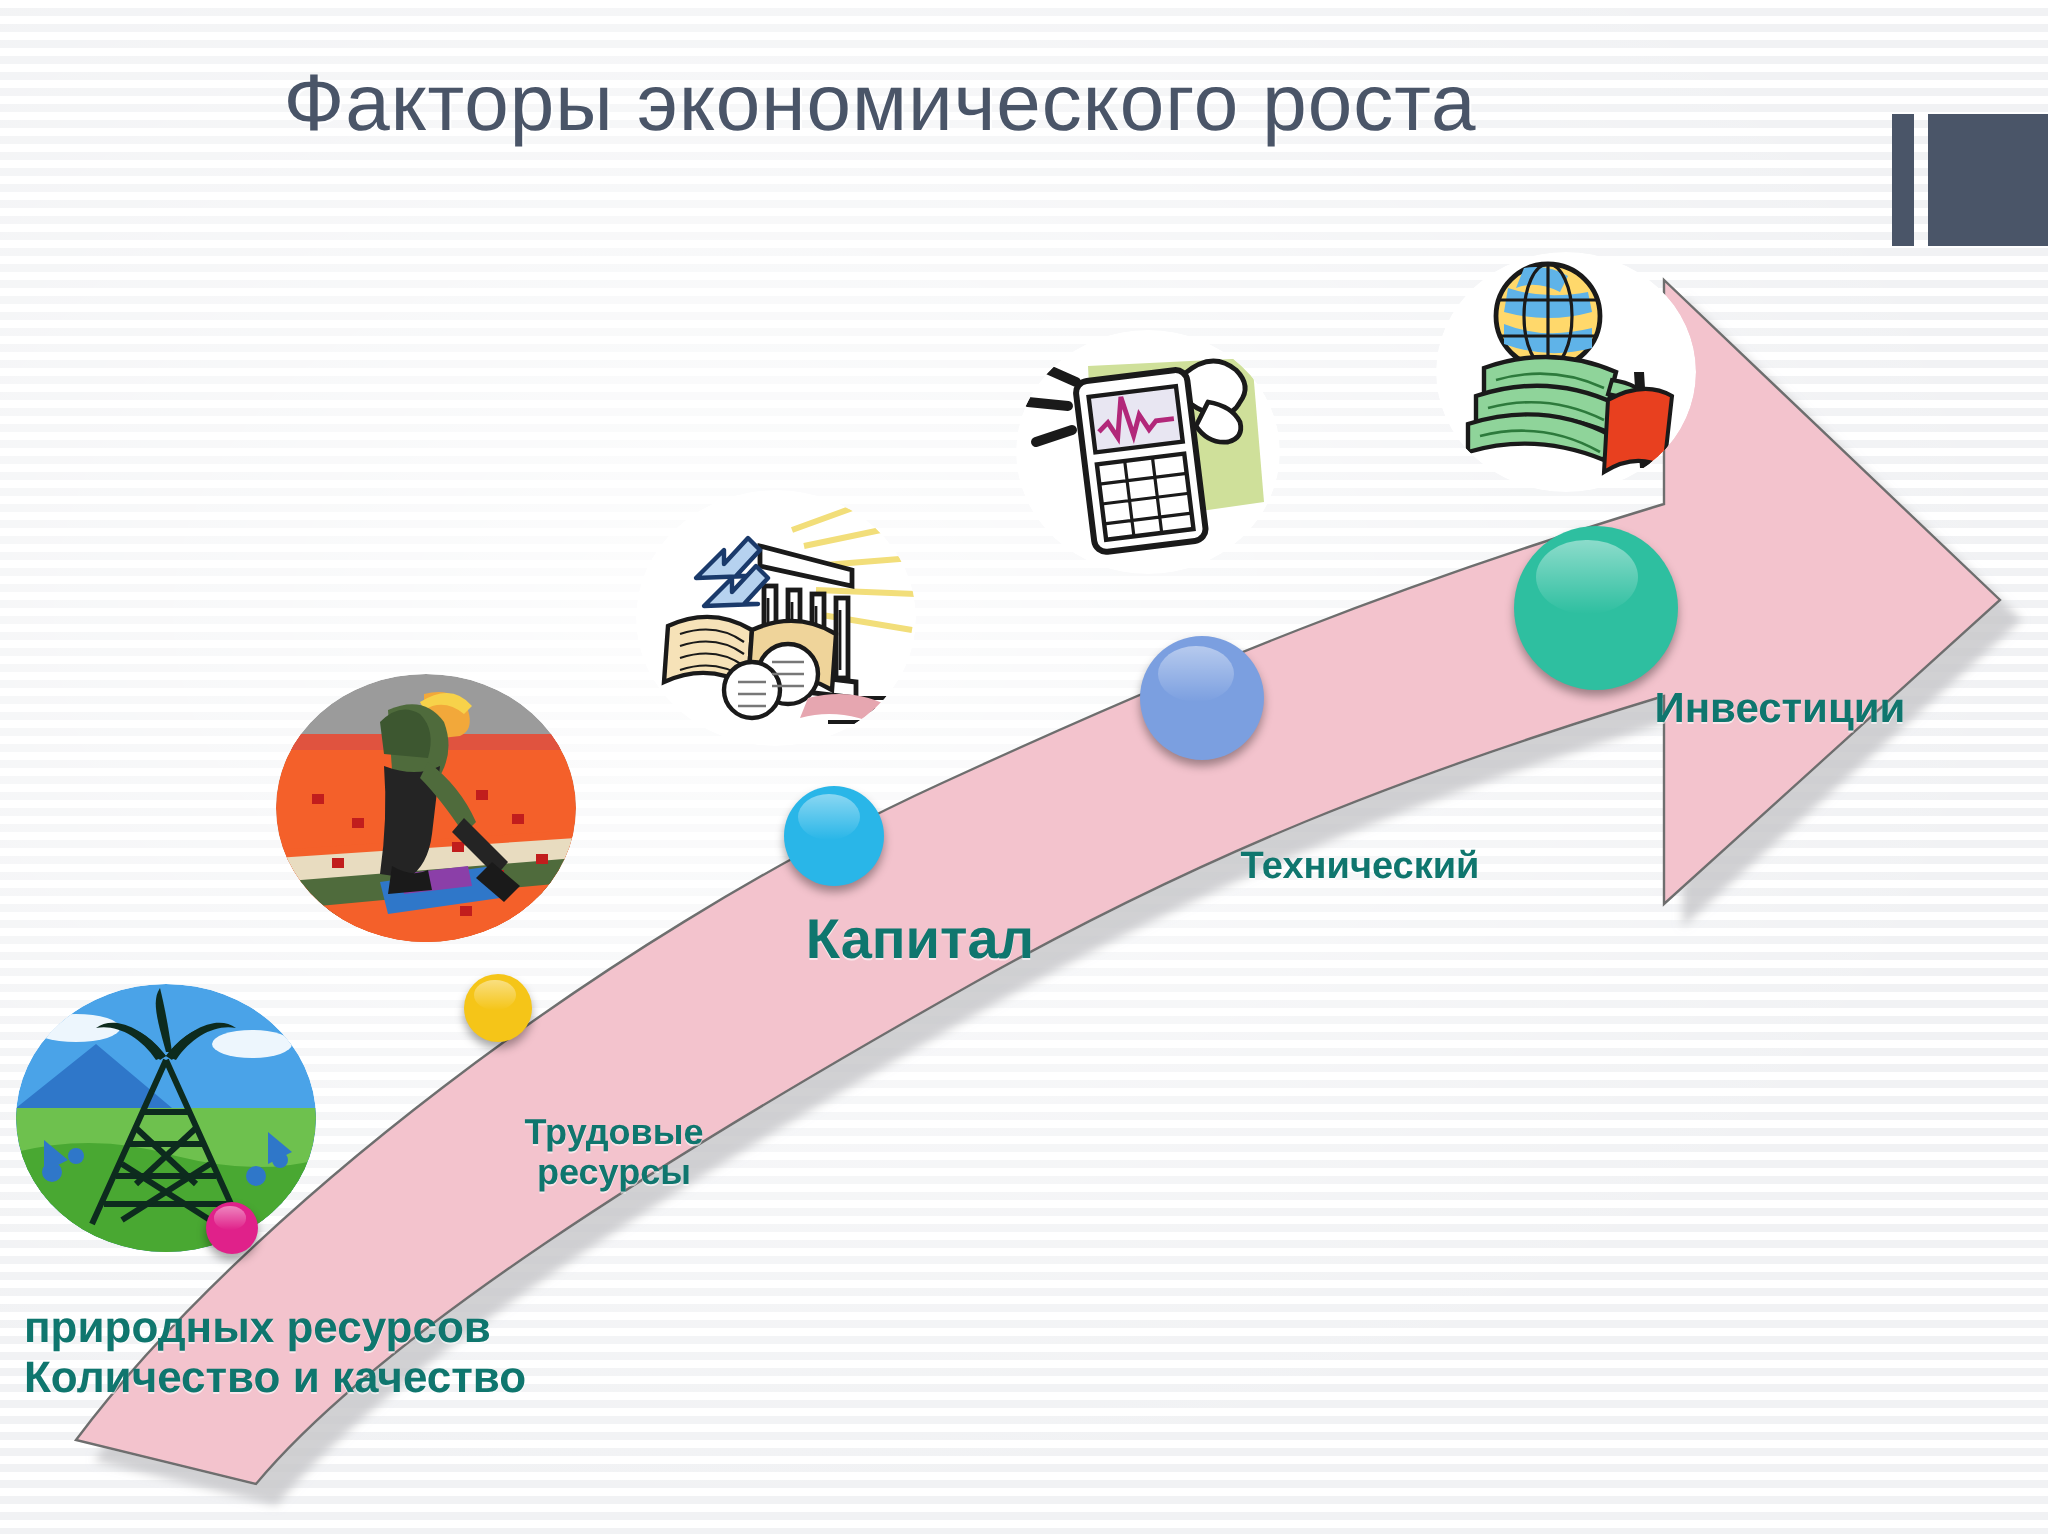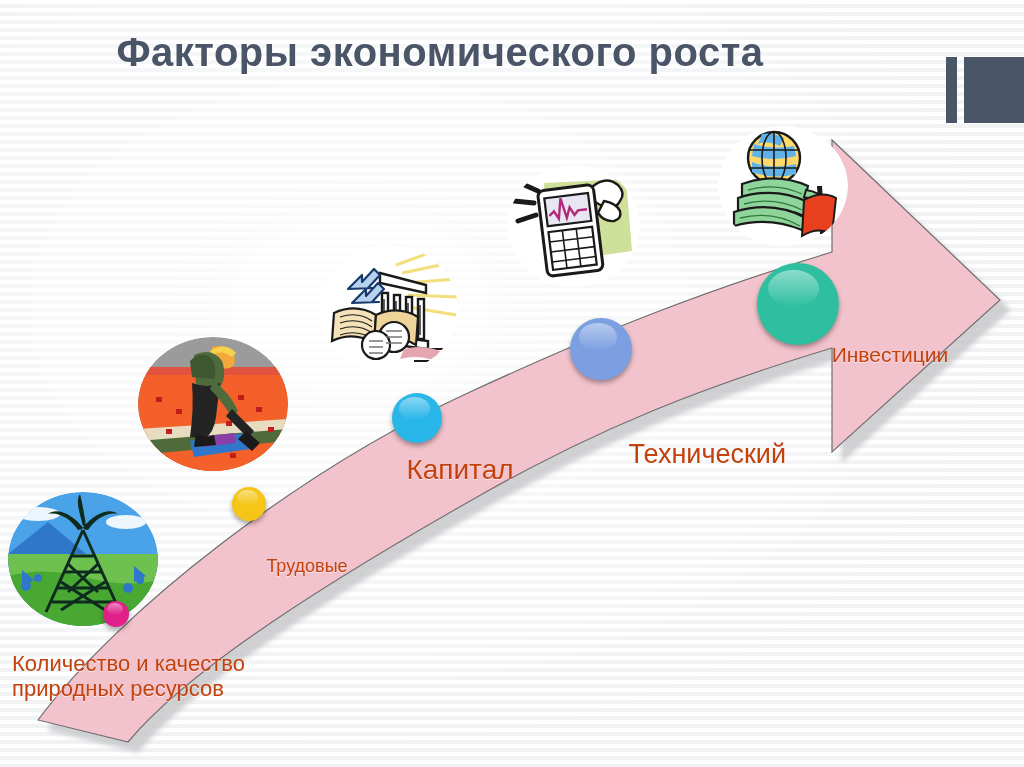--- a/index.html
+++ b/index.html
@@ -17,21 +17,21 @@
         #f1f2f4 4px,#f1f2f4 8px);
   }
   #bg-vignette{
     position:absolute;inset:0;
     background:radial-gradient(ellipse at 35% 40%, rgba(255,255,255,.85) 0%, rgba(255,255,255,0) 70%);
   }
 
   
   #title{
     position:absolute;left:0;top:30px;width:880px;text-align:center;
-    font-size:40px;font-weight:700;letter-spacing:.5px;
+    font-size:40px;font-weight:400;letter-spacing:.5px;
     color:#4a5568;
     text-shadow:1px 1px 0 rgba(255,255,255,.9);
     white-space:nowrap;
   }
 
   
   #deco{position:absolute;right:0;top:57px;height:66px;display:flex;align-items:stretch;}
   #deco .bar-thin{width:11px;background:#4a5568;margin-right:7px;}
   #deco .bar-wide{width:60px;background:#4a5568;}
 
@@ -46,21 +46,21 @@
     border-radius:50%;
     background:linear-gradient(to bottom,rgba(255,255,255,.45),rgba(255,255,255,0));
   }
 
   
   .pic{position:absolute;border-radius:50%;overflow:hidden;background:#fff;}
   .pic svg{display:block;width:100%;height:100%;}
 
   
   .label{
-    position:absolute;color:#c2410c;font-weight:normal;
+    position:absolute;color:#0f766e;font-weight:bold;
     text-align:center;line-height:1.12;
     text-shadow:0 1px 0 rgba(255,255,255,.6);
   }
 </style>
 </head>
 <body>
 
 <div id="slide-bg"></div>
 <div id="bg-vignette"></div>
 
@@ -314,31 +314,32 @@
 
 <div class="dot" style="left:570px;top:318px;width:62px;height:62px;background:#7b9fe0;">
   <div class="gloss"></div>
 </div>
 
 <div class="dot" style="left:757px;top:263px;width:82px;height:82px;background:#2ebfa0;">
   <div class="gloss"></div>
 </div>
 
 <div class="label" style="left:12px;top:652px;width:360px;text-align:left;font-size:22px;">
+  <div>природных ресурсов</div>
   <div>Количество и качество</div>
-  <div>природных ресурсов</div>
 </div>
 
 <div class="label" style="left:212px;top:556px;width:190px;font-size:18px;">
   <div>Трудовые</div>
+  <div>ресурсы</div>
 </div>
 
 <div class="label" style="left:380px;top:454px;width:160px;font-size:28px;">
   <div>Капитал</div>
 </div>
 
-<div class="label" style="left:574px;top:439px;width:212px;font-size:27px;text-align:right;">
+<div class="label" style="left:574px;top:423px;width:212px;font-size:19px;">
   <div>Технический</div>
 </div>
 
 <div class="label" style="left:790px;top:343px;width:200px;font-size:21px;">
   <div>Инвестиции</div>
 </div>
 
 </body></html>

